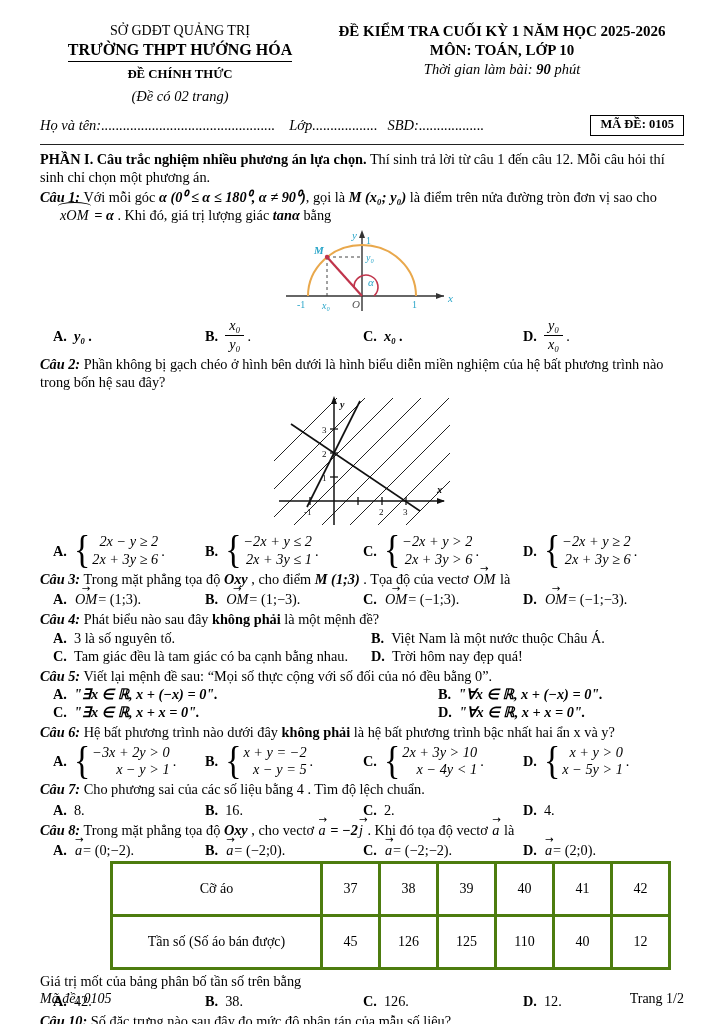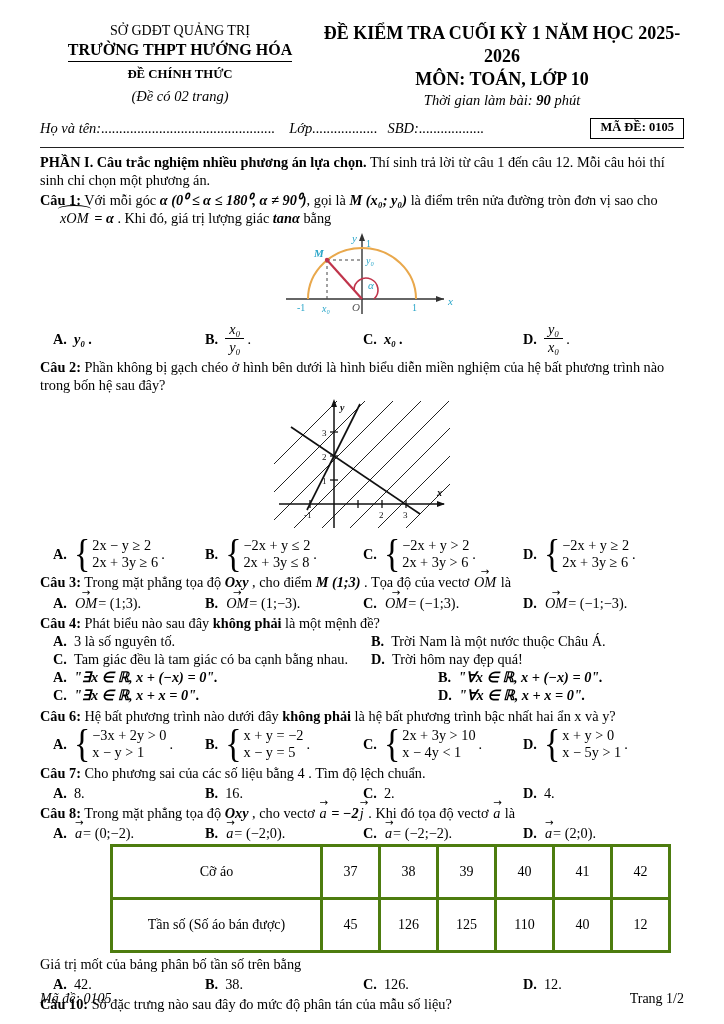--- a/index.html
+++ b/index.html
@@ -9,47 +9,47 @@
     padding:22px 40px 10px 40px; background:#fff; color:#000;
     font-family:"Liberation Serif", serif; font-size:14.3px; line-height:1.27;
   }
   
   .hdr { display:grid; grid-template-columns:280px 1fr; }
   .hdr-left, .hdr-right { text-align:center; }
   .dept { font-size:14px; }
   .school { font-weight:bold; font-size:16px; display:inline-block; border-bottom:1.4px solid #000; padding-bottom:1px; }
   .official { font-weight:bold; font-size:12.8px; margin-top:4px; }
   .pagesnote { font-style:italic; margin-top:5px; font-size:14.5px; }
-  .title, .subject { font-weight:bold; font-size:18px; }
+  .title, .subject { font-weight:bold; font-size:15px; }
   .time, .hnote { font-style:italic; font-size:14.5px; }
   .time b { font-style:italic; }
   
   .info-row { display:flex; align-items:center; margin-top:9px; font-style:italic; font-size:14.5px; }
   .info-row .gap1{ width:14px;} .info-row .gap2{ width:10px;}
   .code-box { margin-left:auto; border:1.7px solid #000; padding:1px 9px 2px 9px; font-style:normal; font-weight:bold; font-size:12.5px; }
   .sep { border-top:1.5px solid #222; margin-top:8px; margin-bottom:5px; }
   
   .q { margin-top:2px; }
-  .qlabel { font-weight:bold; }
+  .qlabel { font-weight:bold;font-style:italic; }
   .bld { font-weight:bold; }
   .m { font-style:italic;font-weight:bold; }
   .opts4 { display:grid; grid-template-columns:152px 158px 160px 1fr; padding-left:13px; margin:2px 0 1px 0; align-items:center; }
   .opts2 { display:grid; grid-template-columns:318px 1fr; padding-left:13px; }
   .opts2b { display:grid; grid-template-columns:385px 1fr; padding-left:13px; }
   .opt { display:flex; align-items:center; }
   .optlabel { font-weight:bold; margin-right:7px; }
   
   .frac { display:inline-block; text-align:center; vertical-align:middle; font-style:italic; line-height:1.1; }
   .frac .num { display:block; border-bottom:1px solid #000; padding:0 4px 1px 4px; }
   .frac .den { display:block; padding-top:1px; }
   
   .sys { display:inline-flex; align-items:center; }
   .sys .brace { font-size:34px; font-weight:400; line-height:0.9; transform:scaleY(1.15); margin-right:2px; }
   .sys .rows { display:flex; flex-direction:column; }
-  .sys .rows span { line-height:1.22; white-space:nowrap; }
+  .sys .rows span { font-style:italic; line-height:1.22; white-space:nowrap;text-align:right; }
   .suffix { margin-left:3px; }
   
   .vec { font-style:italic; position:relative; margin:0 1px; display:inline-block; }
   .vec::after { content:"→"; position:absolute; left:0; right:0; top:-0.78em; font-size:0.72em; text-align:center; font-style:normal; font-family:"DejaVu Sans", sans-serif; }
   .archat { font-style:italic; position:relative; display:inline-block; padding:0 2px;margin-left:18px; }
   .archat::before { content:""; position:absolute; left:0; right:0; top:-4px; height:7px; border-top:1.4px solid #000; border-radius:50% 50% 0 0; }
   .figwrap { text-align:center; margin:2px 0; }
   
   .freq-table { border-collapse:collapse; margin:2px 0 2px 70px; }
   .freq-table td { border:3px solid #4d7c0f; text-align:center; padding:16px 6px; height:22px; font-size:14px; }
@@ -220,21 +220,21 @@
           </span>
         </span>
         <span class="suffix">.</span>
       </div>
     <div class="opt">
         <span class="optlabel">B.</span>
         <span class="sys">
           <span class="brace">{</span>
           <span class="rows">
             <span>−2x + y ≤ 2</span>
-            <span>2x + 3y ≤ 8</span>
+            <span>2x + 3y ≤ 1</span>
           </span>
         </span>
         <span class="suffix">.</span>
       </div>
     <div class="opt">
         <span class="optlabel">C.</span>
         <span class="sys">
           <span class="brace">{</span>
           <span class="rows">
             <span>−2x + y &gt; 2</span>
@@ -285,32 +285,35 @@
   <div class="q">
     <span class="qlabel">Câu 4:</span><span> Phát biểu nào sau đây </span><span class="bld">không phải</span><span> là một mệnh đề?</span>
   </div>
   <div class="opts2">
     <div class="opt">
         <span class="optlabel">A.</span>
         <span>3 là số nguyên tố.</span>
       </div>
     <div class="opt">
         <span class="optlabel">B.</span>
-        <span>Trời Nam là một nước thuộc Châu Á.</span>
+        <span>Việt Nam là một nước thuộc Châu Á.</span>
       </div>
     <div class="opt">
         <span class="optlabel">C.</span>
         <span>Tam giác đều là tam giác có ba cạnh bằng nhau.</span>
       </div>
     <div class="opt">
         <span class="optlabel">D.</span>
         <span>Trời hôm nay đẹp quá!</span>
       </div>
   </div>
 
+  <div class="q">
+    <span class="qlabel">Câu 5:</span><span> Viết lại mệnh đề sau: “Mọi số thực cộng với số đối của nó đều bằng 0”.</span>
+  </div>
   <div class="opts2b">
     <div class="opt">
         <span class="optlabel">A.</span>
         <span class="m">"∃x ∈ ℝ, x + (−x) = 0".</span>
       </div>
     <div class="opt">
         <span class="optlabel">B.</span>
         <span class="m">"∀x ∈ ℝ, x + (−x) = 0".</span>
       </div>
     <div class="opt">

